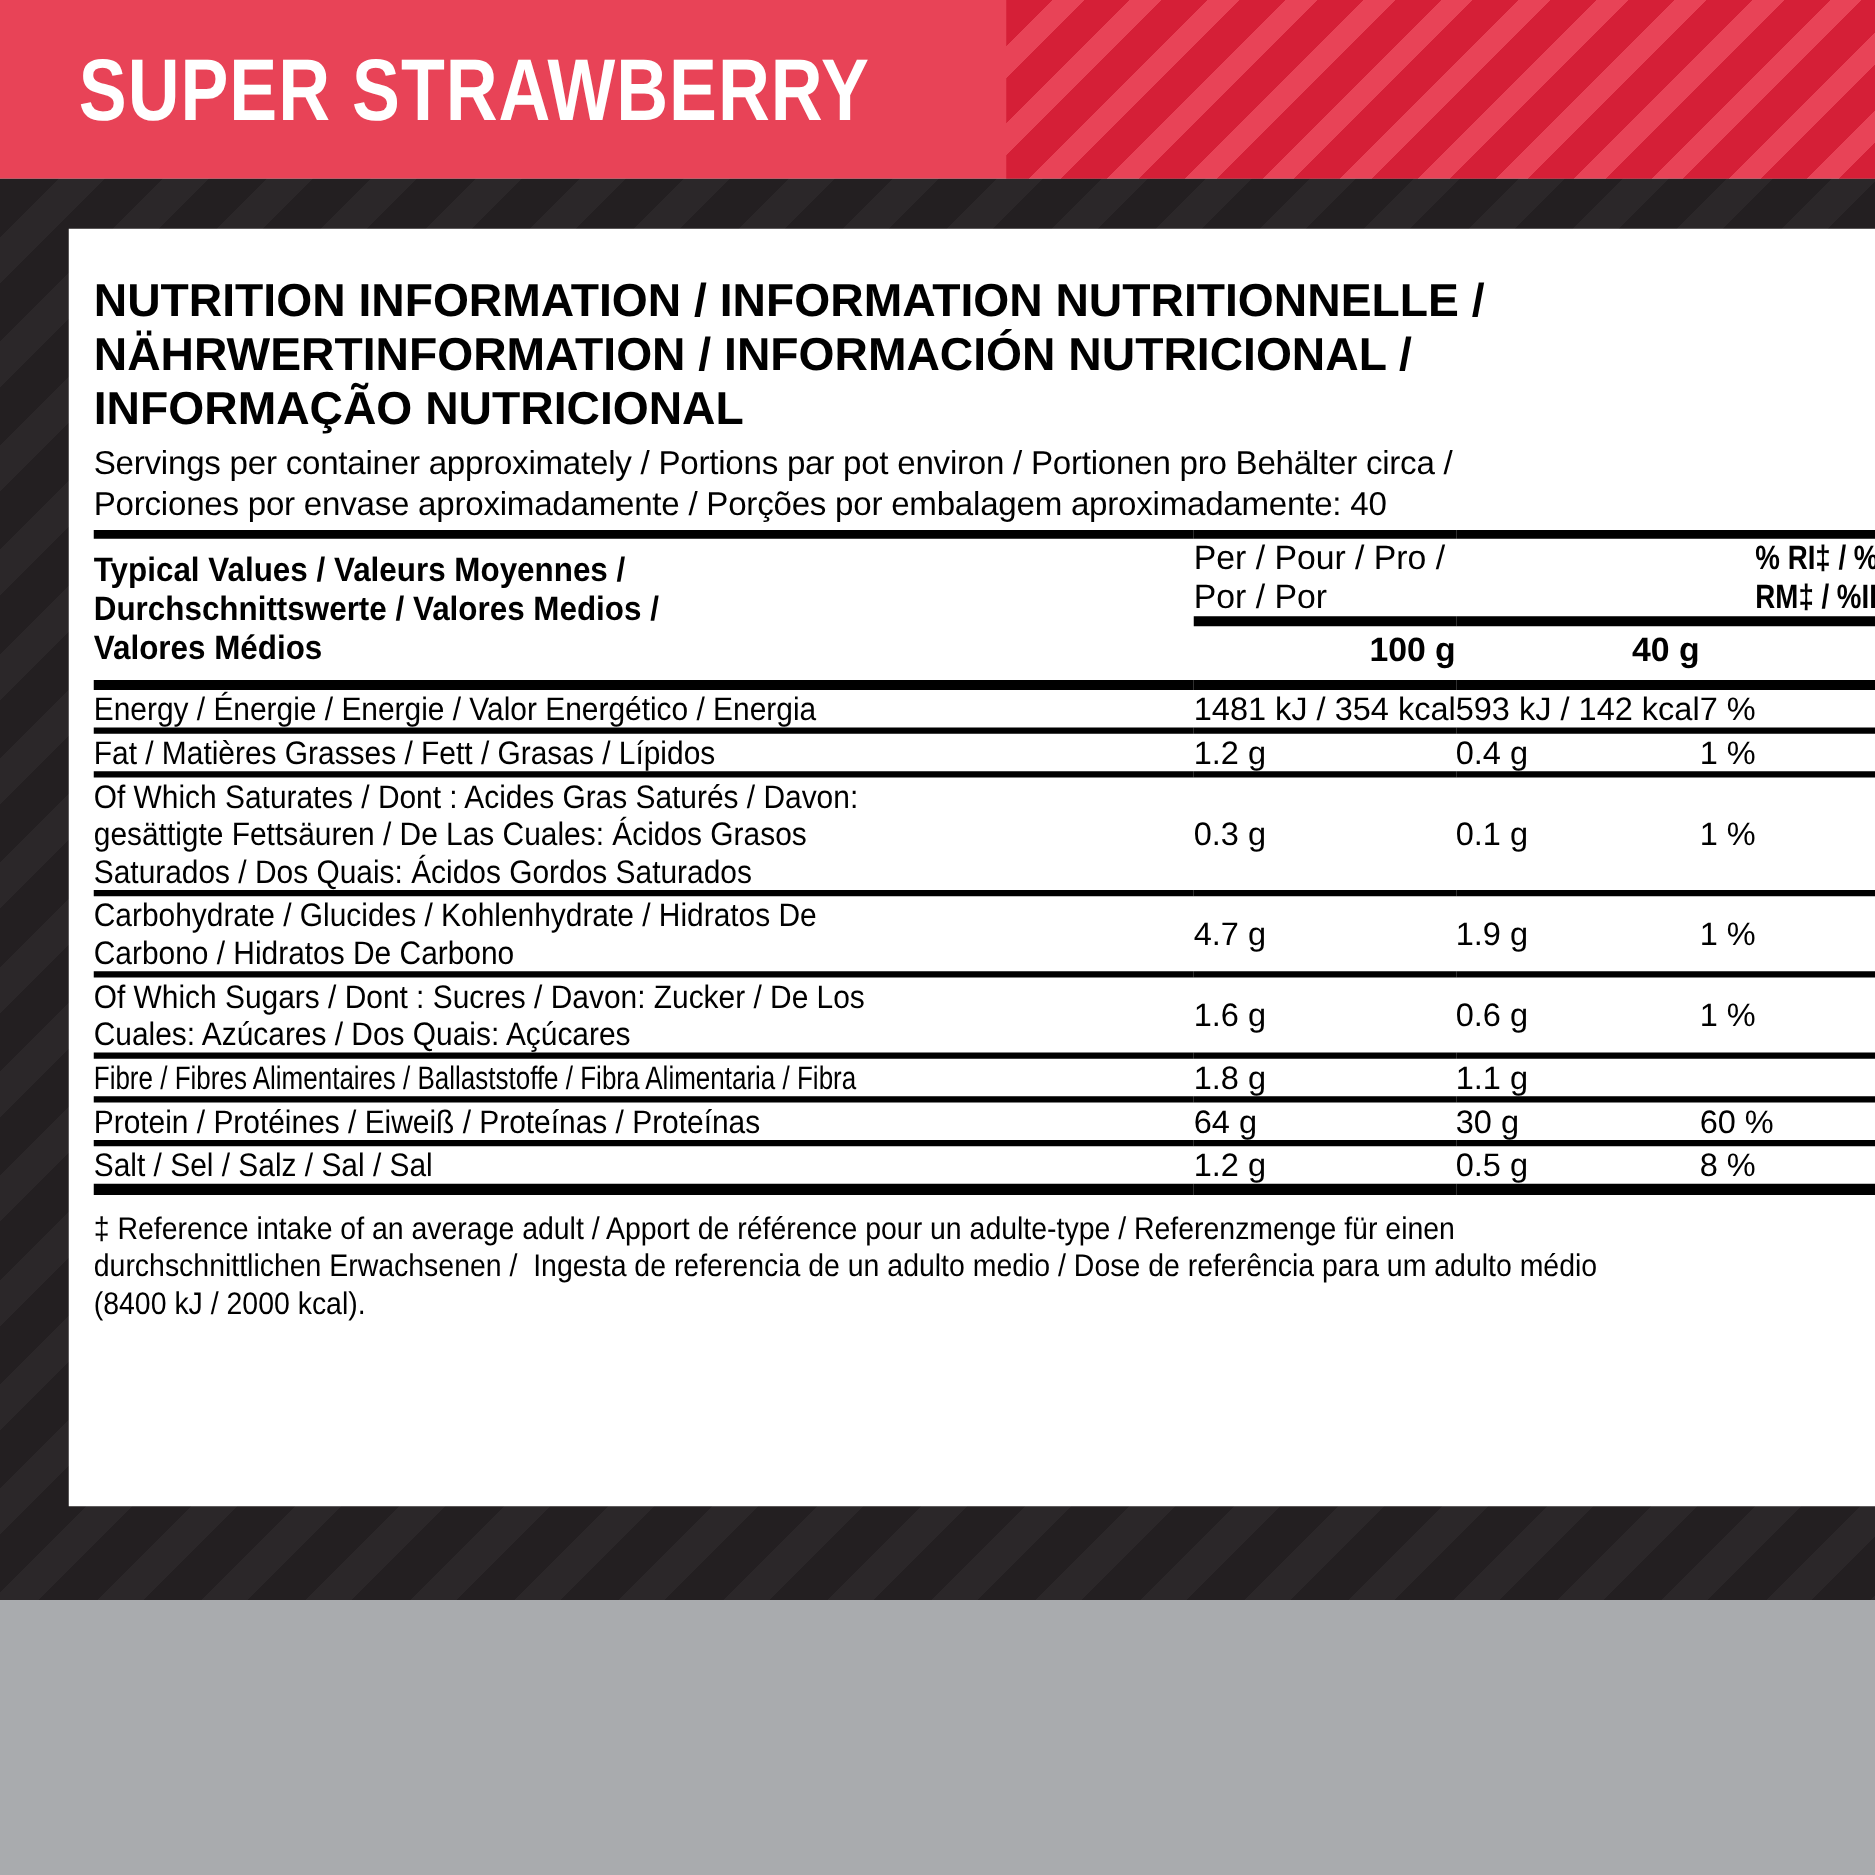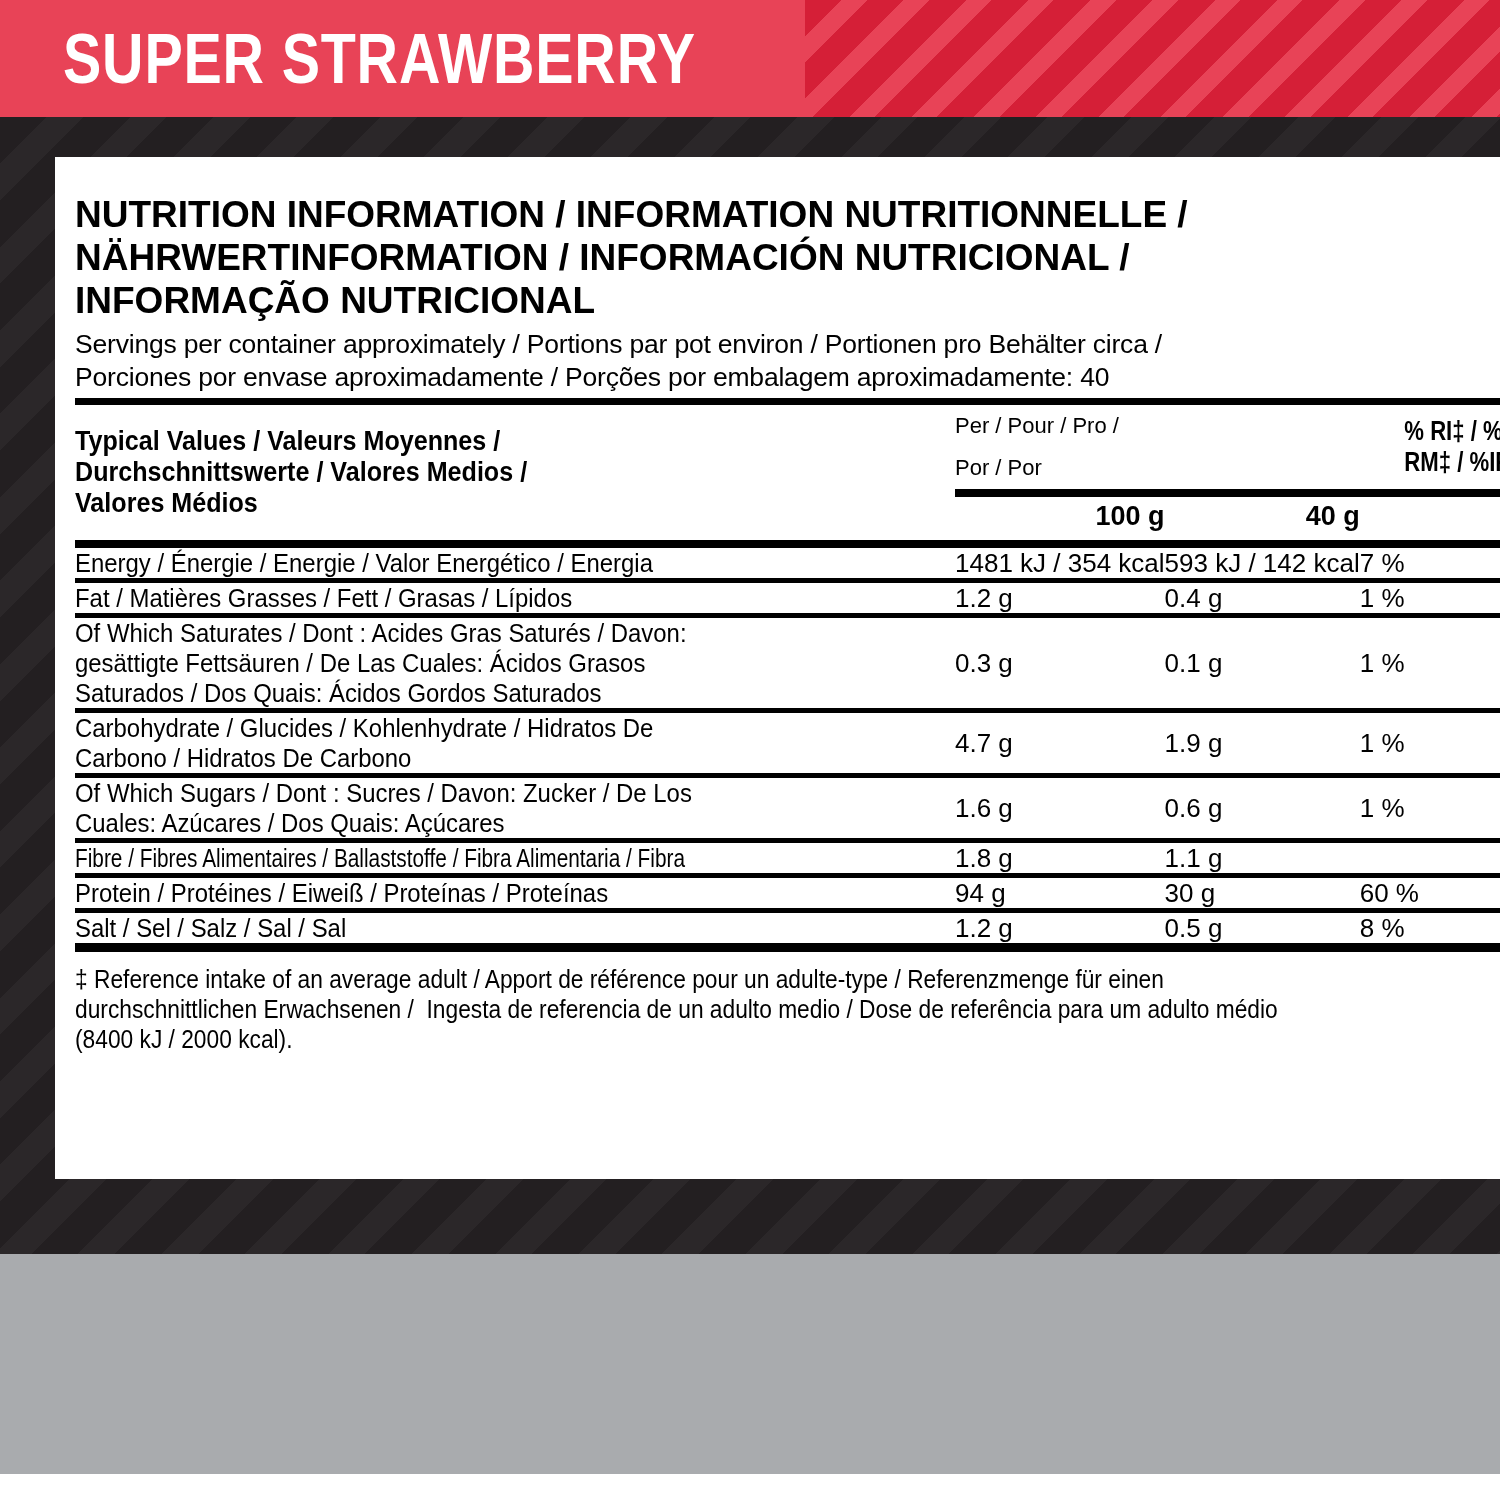--- a/index.html
+++ b/index.html
@@ -3,21 +3,21 @@
 <meta charset="utf-8">
 <style>
   html,body{margin:0;padding:0;}
   body{
     width:1500px;height:1500px;position:relative;overflow:hidden;
     font-family:"Liberation Sans","DejaVu Sans",sans-serif;
     background:#ffffff;
   }
   
   .band{
-    position:relative;width:1500px;height:117px;
+    position:relative;width:1500px;height:143px;
     background:#E84357;overflow:hidden;
   }
   .band-stripes{
     position:absolute;top:0;bottom:0;left:805px;right:0;
     background:repeating-linear-gradient(135deg,#D51F37 0 26px,transparent 26px 44px);
   }
   .band-title{
     position:absolute;left:63px;top:50%;
     transform:translateY(-50%) scaleX(0.82);transform-origin:left center;
     margin:0;color:#ffffff;font-size:70px;font-weight:700;
@@ -50,22 +50,22 @@
   table.nutrition th,table.nutrition td{
     padding:0;vertical-align:middle;font-weight:normal;text-align:left;
   }
   thead th{border-bottom:8px solid #000;vertical-align:top;margin-top:32px;}
   th.tv-head{width:48%;padding:10px 0 6px 0;}
   th.tv-head .lab{
     display:inline-block;font-weight:700;font-size:27px;line-height:31px;
     white-space:pre;transform:scaleX(0.93);transform-origin:left top;
   }
   th.per-head{
-    width:33%;text-align:center;font-weight:700;font-size:22px;
-    line-height:42px;white-space:pre-line;padding-top:10px;
+    width:33%;text-align:center;font-weight:700;font-size:27px;
+    line-height:31px;white-space:pre-line;padding-top:10px;
   }
   th.ri-head{width:19%;text-align:right;padding-top:10px;}
   th.ri-head .rih{
     display:inline-block;font-weight:700;font-size:27px;line-height:31px;
     white-space:pre;transform:scaleX(0.82);transform-origin:right top;
   }
   tr.units th{
     border-bottom:8px solid #000;text-align:right;
     font-weight:700;font-size:27px;vertical-align:bottom;
     padding:4px 0 8px 0;
@@ -169,21 +169,21 @@
 
   <tr>
     <td class="lab-cell"><span class="lab condensed">Fibre / Fibres Alimentaires / Ballaststoffe / Fibra Alimentaria / Fibra</span></td>
     <td class="num">1.8 g</td>
     <td class="num">1.1 g</td>
     <td class="num"></td>
   </tr>
 
   <tr>
     <td class="lab-cell"><span class="lab">Protein / Protéines / Eiweiß / Proteínas / Proteínas</span></td>
-    <td class="num">94 g</td>
+    <td class="num">64 g</td>
     <td class="num">30 g</td>
     <td class="num">60 %</td>
   </tr>
 
   <tr>
     <td class="lab-cell"><span class="lab">Salt / Sel / Salz / Sal / Sal</span></td>
     <td class="num">1.2 g</td>
     <td class="num">0.5 g</td>
     <td class="num">8 %</td>
   </tr>

